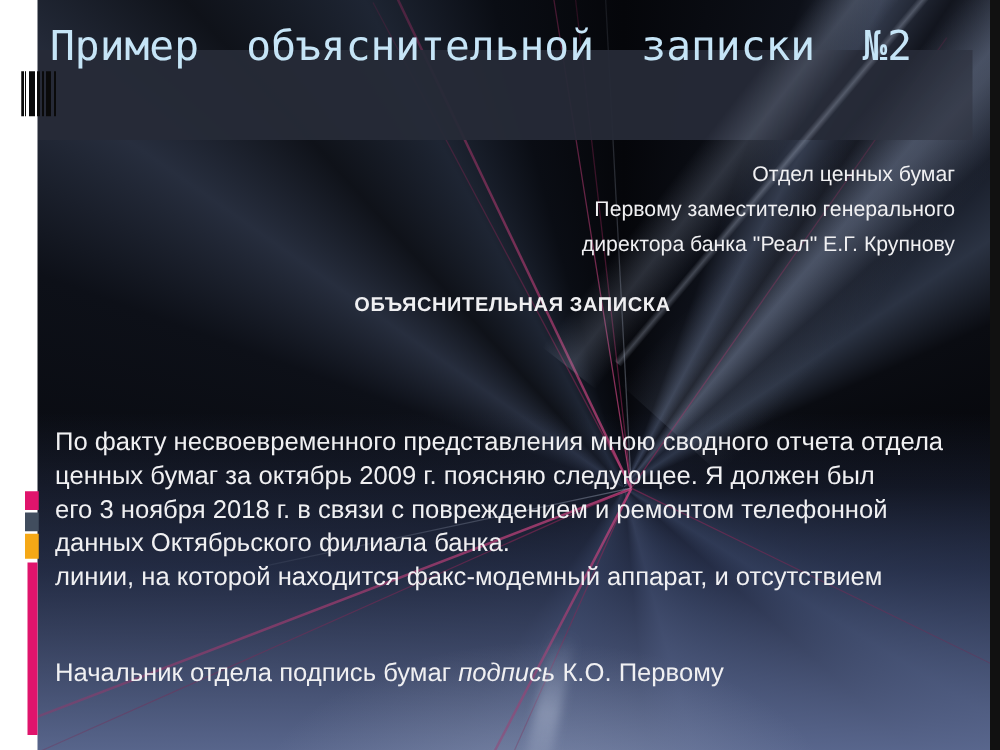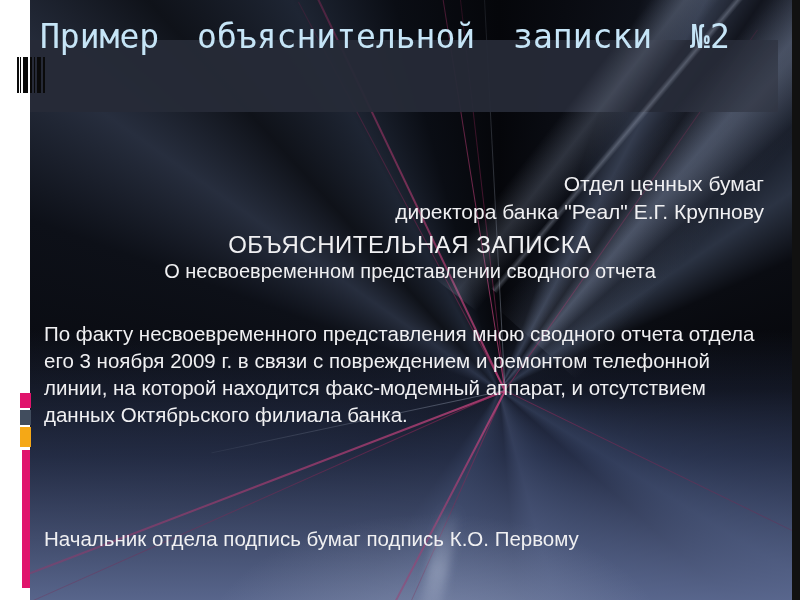--- a/index.html
+++ b/index.html
@@ -85,26 +85,26 @@
       #0a0a0a 20px 24px, transparent 24px 26px,
       #0a0a0a 26px 28px, transparent 28px 31px);
   }
   .sq{position:absolute;left:20px;width:11px;z-index:9;}
   .sq-pink{top:393px;height:15px;}
   .sq-gray{top:410px;height:15px;}
   .sq-amber{top:427px;height:20px;}
   .vbar-pink{position:absolute;left:22px;top:450px;width:8px;height:138px;z-index:9;}
   
   .txt{color:#f0f0f2;z-index:10;position:absolute;}
-  .address{right:28px;top:126px;text-align:right;font-size:21px;line-height:28px;margin-top:44px;}
+  .address{right:28px;top:126px;text-align:right;font-size:17px;line-height:28px;}
   .doc-head{left:33px;width:754px;top:231px;text-align:center;font-size:20px;line-height:27px;}
-  .doc-head .hd{font-weight:normal;font-size:24px;letter-spacing:0.5px;}
-  .body-block{left:44px;top:320px;font-size:20.5px;line-height:27px;white-space:nowrap;}
+  .doc-head .hd{font-weight:bold;font-size:16px;letter-spacing:0.5px;}
+  .body-block{left:44px;top:340px;font-size:20.5px;line-height:27px;white-space:nowrap;}
   .signature{left:44px;top:527px;font-size:20.5px;white-space:nowrap;}
-  .it{}
+  .it{font-style:italic;}
 </style>
 </head>
 <body>
 
 <div class="canvas">
 
   <div class="rays"></div>
   <div class="glow"></div>
   <div class="ray-line pl l1"></div>
   <div class="ray-line pl2 l2"></div>
@@ -128,30 +128,31 @@
 
   <div class="left-strip"></div>
   <div class="barcode"></div>
   <div class="sq sq-pink" style="background: rgb(224, 20, 108);"></div>
   <div class="sq sq-gray" style="background: rgb(65, 77, 94);"></div>
   <div class="sq sq-amber" style="background: rgb(245, 168, 22);"></div>
   <div class="vbar-pink" style="background: rgb(224, 20, 108);"></div>
 
   <div class="txt address">
     <div>Отдел ценных бумаг</div>
+    <div>Первому заместителю генерального</div>
     <div>директора банка "Реал" Е.Г. Крупнову</div>
   </div>
 
   <div class="txt doc-head">
     <div class="hd">ОБЪЯСНИТЕЛЬНАЯ ЗАПИСКА</div>
-    <div>О несвоевременном представлении сводного отчета</div>
   </div>
 
   <div class="txt body-block">
     <div>По факту несвоевременного представления мною сводного отчета отдела</div>
-    <div>его 3 ноября 2009 г. в связи с повреждением и ремонтом телефонной</div>
+    <div>ценных бумаг за октябрь 2009 г. поясняю следующее. Я должен был</div>
+    <div>его 3 ноября 2018 г. в связи с повреждением и ремонтом телефонной</div>
+    <div>данных Октябрьского филиала банка.</div>
     <div>линии, на которой находится факс-модемный аппарат, и отсутствием</div>
-    <div>данных Октябрьского филиала банка.</div>
   </div>
 
   <div class="txt signature"><span>Начальник отдела подпись бумаг </span><span class="it">подпись</span><span> К.О. Первому</span></div>
 
 </div>
 
 </body></html>

